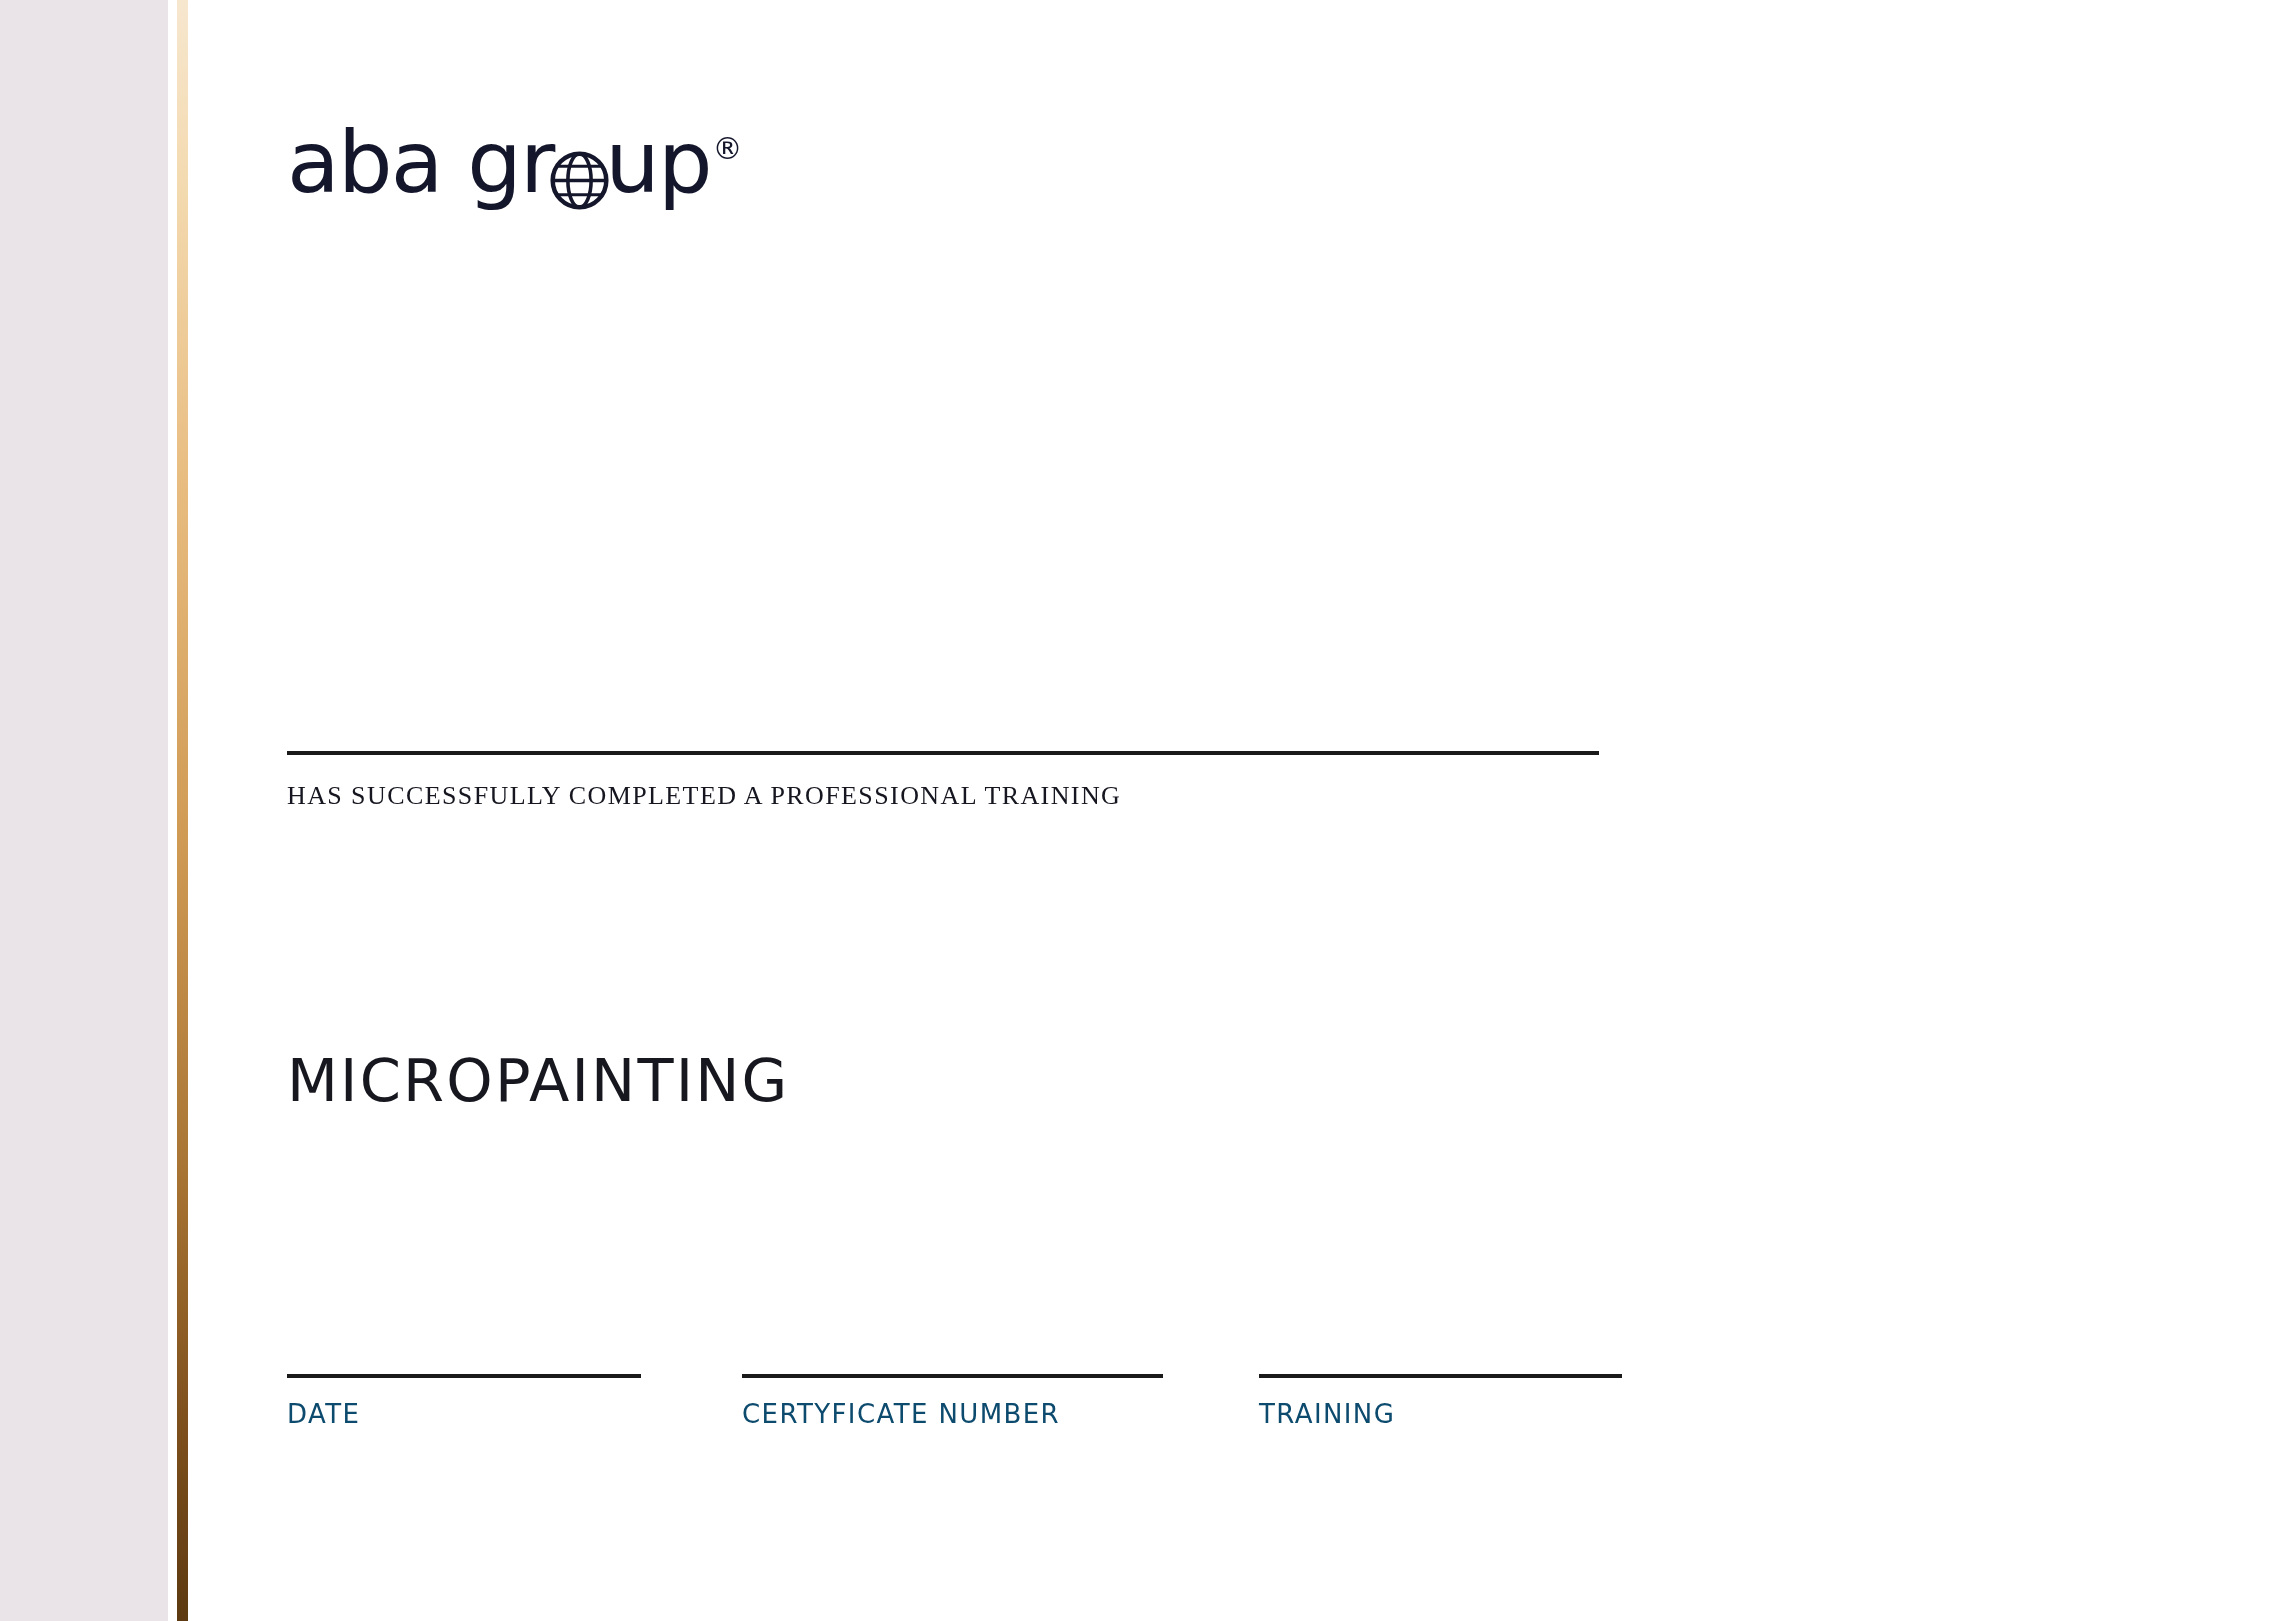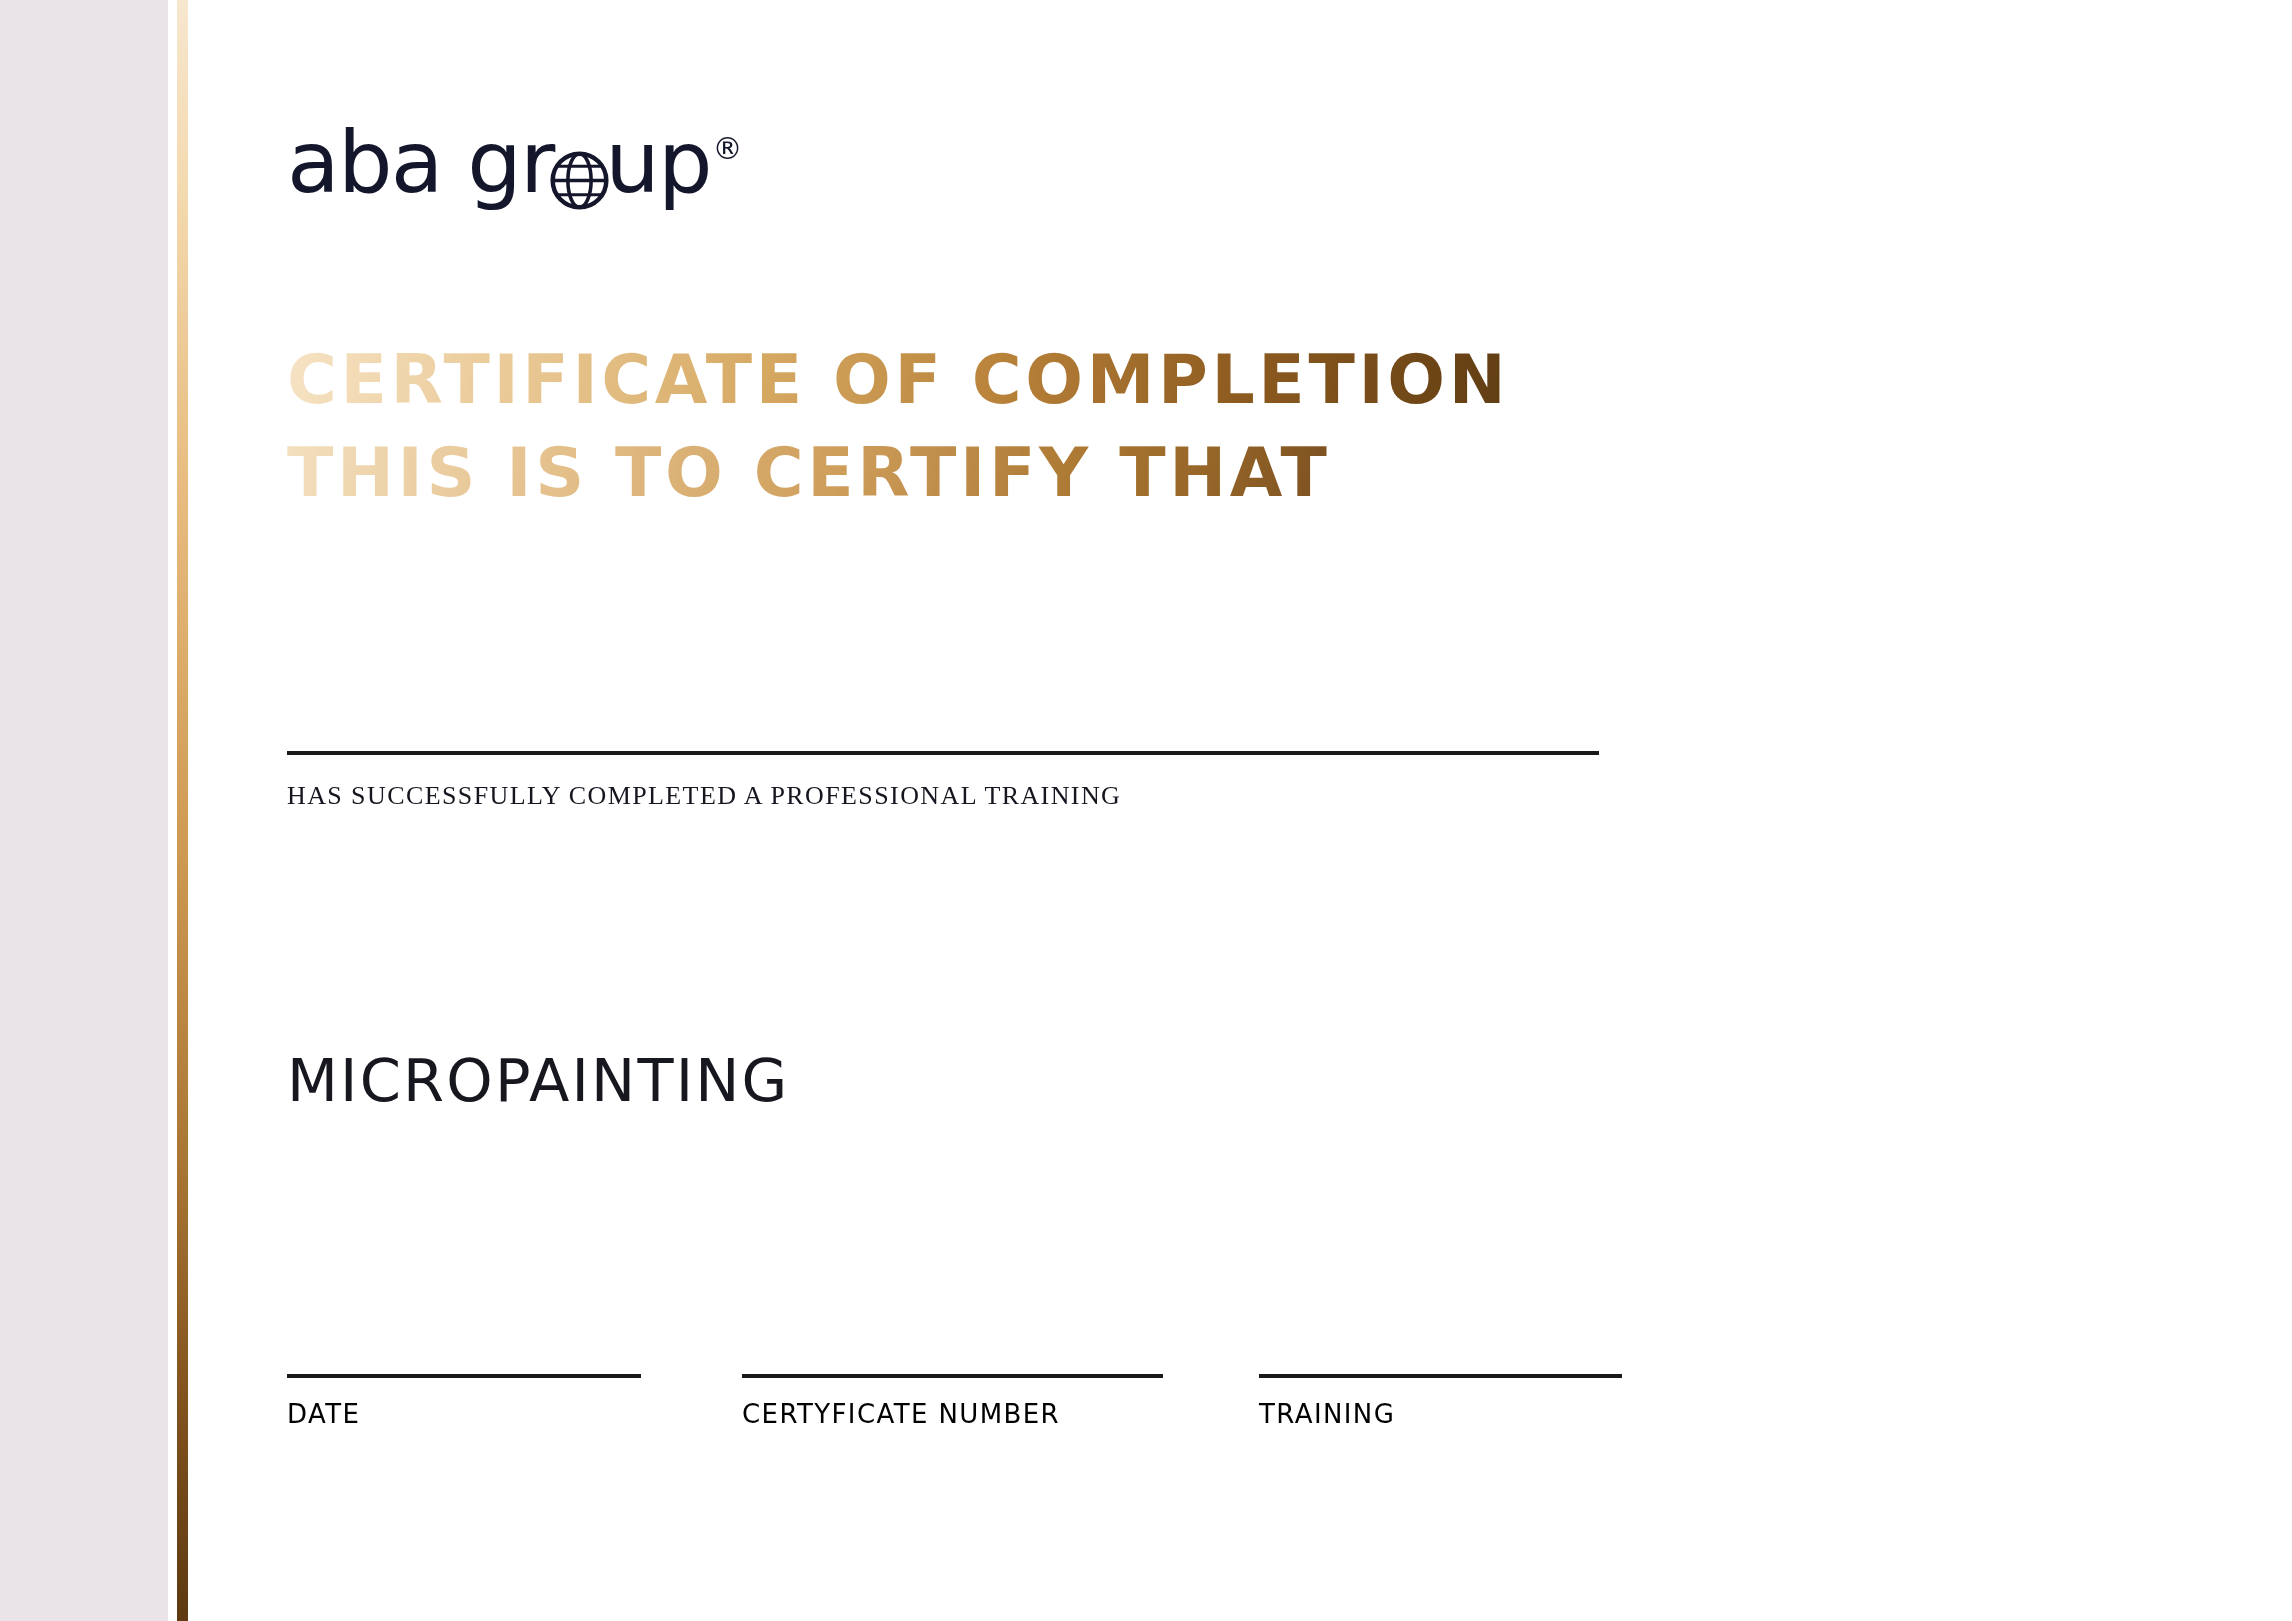--- a/index.html
+++ b/index.html
@@ -184,21 +184,21 @@
   }
   .field .rule {
     height: 3.6px;
     background: #1a1a1a;
   }
   .field .label {
     margin-top: 21.5px;
     font-family: "DejaVu Sans", sans-serif;
     font-size: 26px;
     letter-spacing: 1.4px;
-    color: #000000;
+    color: #0c4a6e;
     white-space: nowrap;
   }
   .field-date { left: 0; width: 354px; }
   .field-number { left: 455px; width: 421px; }
   .field-signature { left: 972px; width: 363px; }
 </style>
 </head>
 <body>
 
 <div class="certificate">
@@ -216,24 +216,20 @@
           <ellipse cx="33" cy="33" rx="13" ry="30" fill="none" stroke="#14162b" stroke-width="4"></ellipse>
           <line x1="3" y1="33" x2="63" y2="33" stroke="#14162b" stroke-width="4"></line>
           <line x1="8" y1="17" x2="58" y2="17" stroke="#14162b" stroke-width="3.5"></line>
           <line x1="8" y1="49" x2="58" y2="49" stroke="#14162b" stroke-width="3.5"></line>
         </svg>
       </span>
       <span class="logo-text">up</span>
       <span class="logo-reg">®</span>
     </div>
 
-    <div class="heading-block">
-      <div class="gold-heading">CERTIFICATE OF COMPLETION</div>
-      <div class="gold-heading second">THIS IS TO CERTIFY THAT</div>
-    </div>
 
     <div class="name-line"></div>
     <div class="subline">HAS SUCCESSFULLY COMPLETED A PROFESSIONAL TRAINING</div>
 
     <div class="course-name">MICROPAINTING</div>
 
     <div class="footer">
 
       <div class="field field-date">
         <div class="rule"></div>

